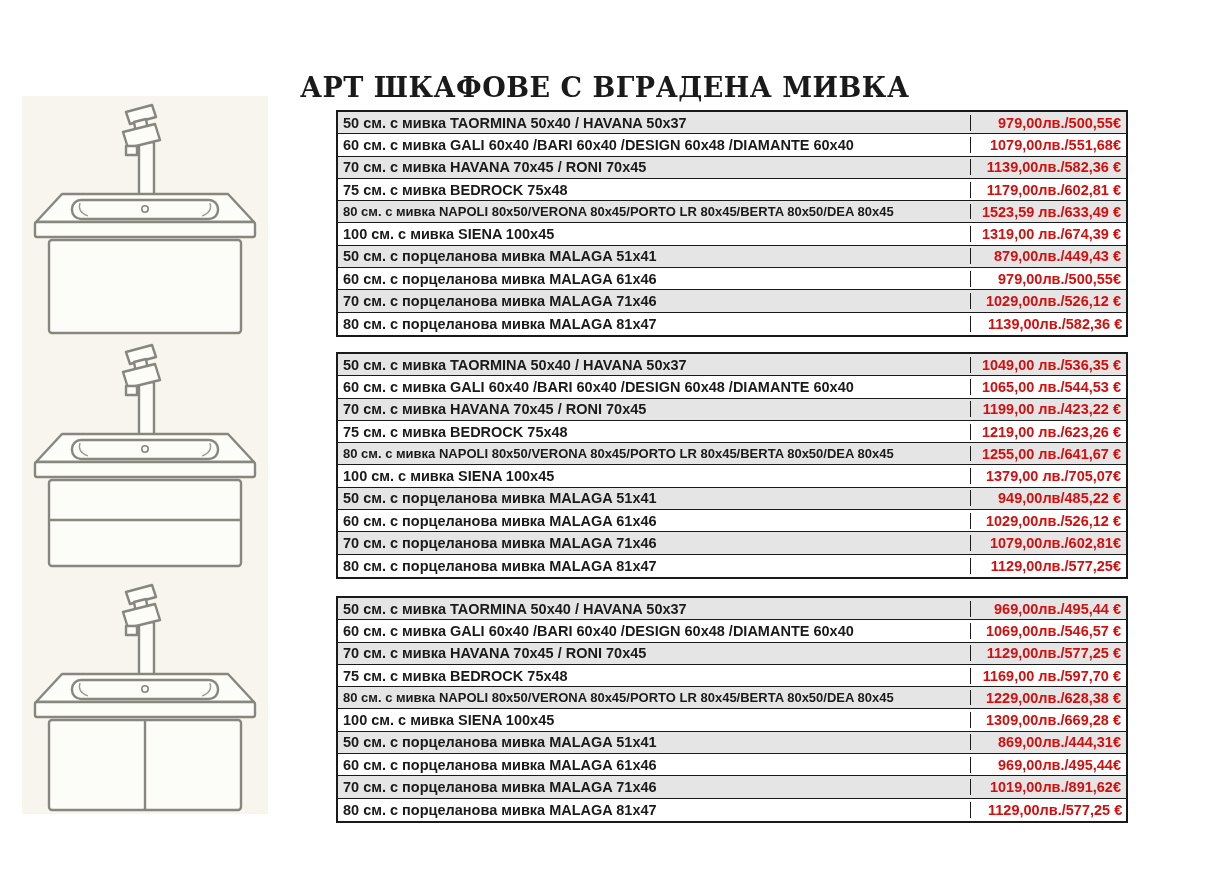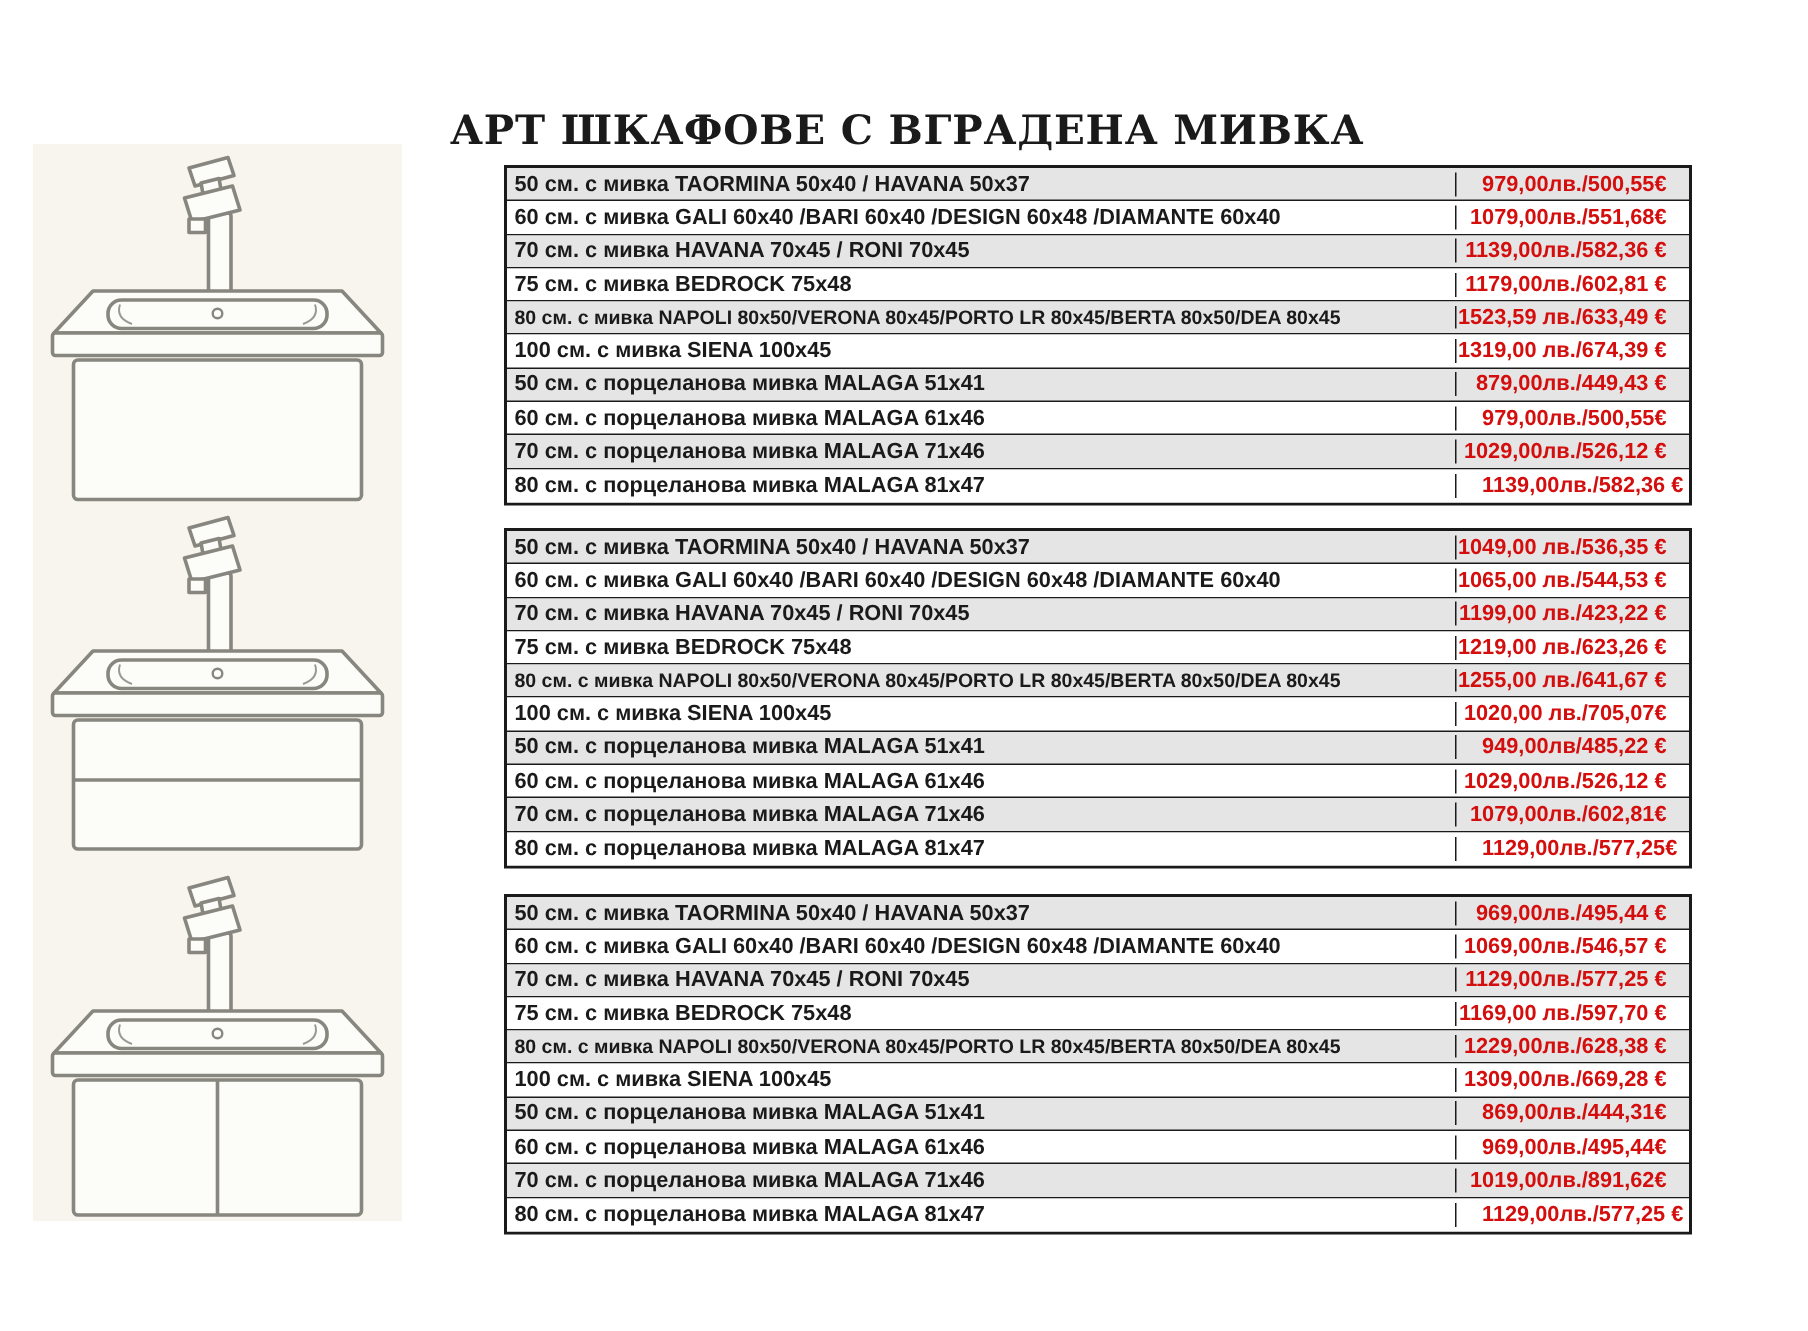--- a/index.html
+++ b/index.html
@@ -42,21 +42,21 @@
   .desc{
     width:633px;box-sizing:border-box;flex:none;
     border-right:1.5px solid var(--border,#1a1a1a);
     padding-left:5px;display:flex;align-items:center;
     font-size:14.5px;font-weight:bold;color:var(--text-dark,#1a1a1a);
     white-space:nowrap;overflow:hidden;
   }
   .row.small .desc{font-size:13px;}
   .price{
     flex:1;display:flex;align-items:center;justify-content:flex-end;
-    padding-right:15px;font-size:14.5px;font-weight:bold;
+    padding-right:5px;font-size:14.5px;font-weight:bold;
     color:var(--price-red,#d40d0d);white-space:nowrap;
   }
   
   .footer{
     position:absolute;left:303px;top:822px;width:552px;
     display:flex;justify-content:space-between;
     font-family:"DejaVu Serif","Liberation Serif",serif;
     font-weight:bold;font-size:19px;color:var(--text-dark,#1a1a1a);
     white-space:nowrap;
   }
@@ -190,21 +190,21 @@
       <div class="row">
         <div class="desc">75 см. с мивка BEDROCK 75x48</div>
         <div class="price">1219,00 лв./623,26 €</div>
       </div>
       <div class="row shaded small">
         <div class="desc">80 см. с мивка NAPOLI 80x50/VERONA 80x45/PORTO LR 80x45/BERTA 80x50/DEA 80x45</div>
         <div class="price">1255,00 лв./641,67 €</div>
       </div>
       <div class="row">
         <div class="desc">100 см. с мивка SIENA 100x45</div>
-        <div class="price">1020,00 лв./705,07€</div>
+        <div class="price">1379,00 лв./705,07€</div>
       </div>
       <div class="row shaded">
         <div class="desc">50 см. с порцеланова мивка MALAGA 51x41</div>
         <div class="price">949,00лв/485,22 €</div>
       </div>
       <div class="row">
         <div class="desc">60 см. с порцеланова мивка MALAGA 61x46</div>
         <div class="price">1029,00лв./526,12 €</div>
       </div>
       <div class="row shaded">

